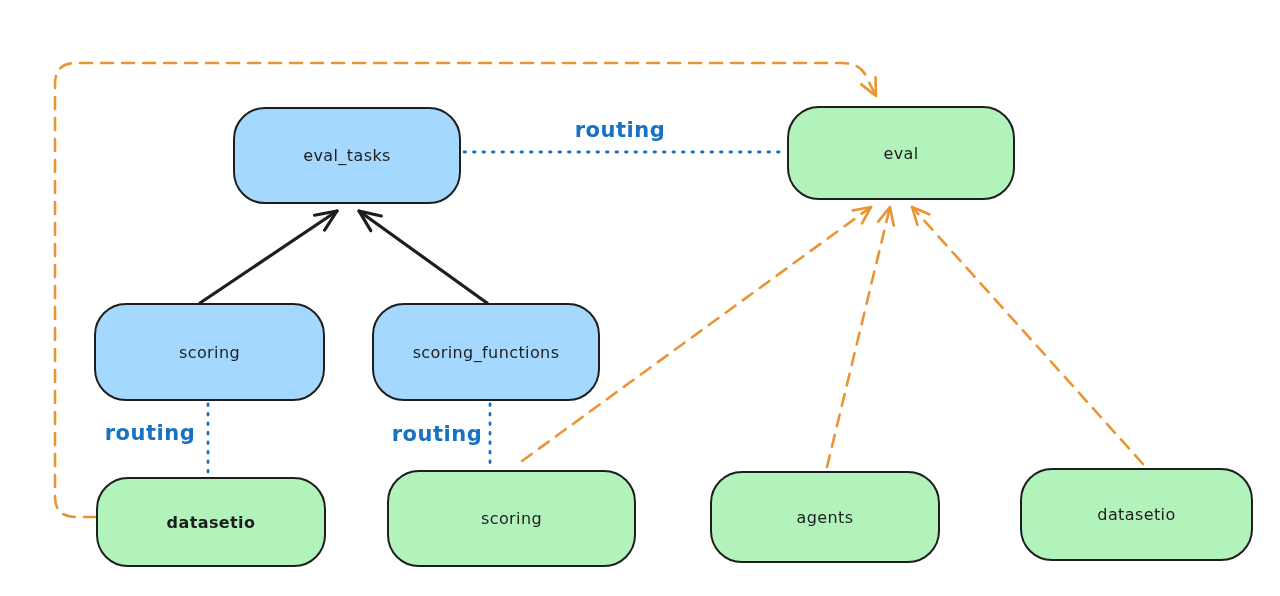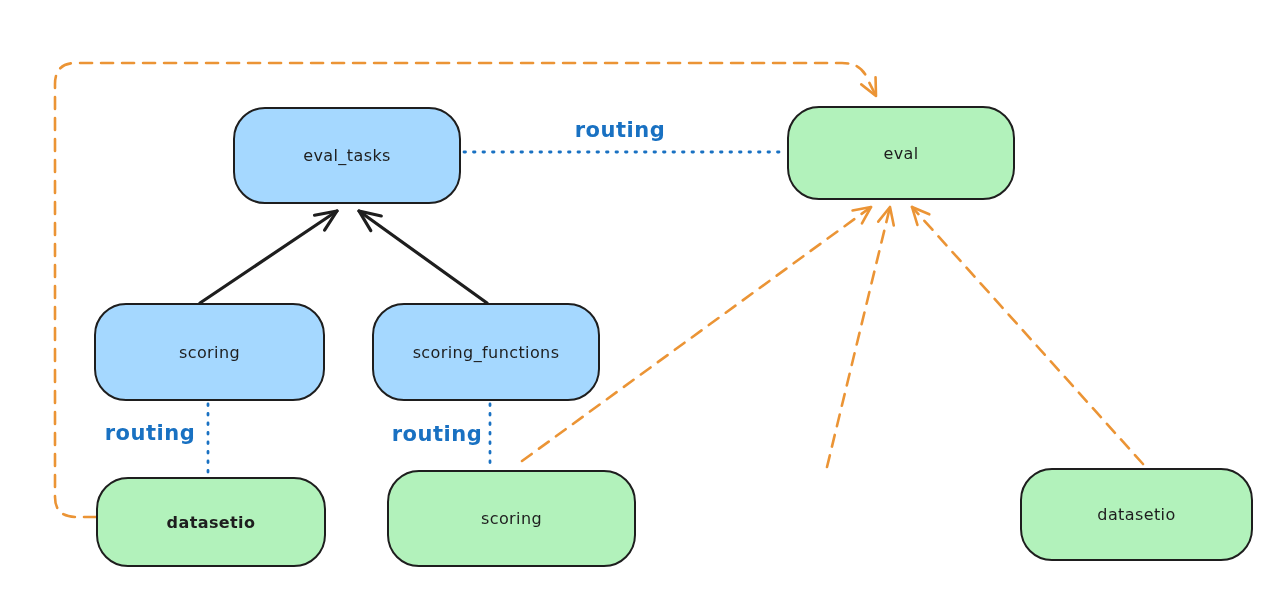--- a/index.html
+++ b/index.html
@@ -86,20 +86,23 @@
 
   <div class="node provider" style="left:787px; top:106px; width:228px; height:94px;">
     <span>eval</span>
   </div>
   <div class="node provider" style="left:96px; top:477px; width:230px; height:90px;font-weight:bold;">
     <span>datasetio</span>
   </div>
   <div class="node provider" style="left:387px; top:470px; width:249px; height:97px;">
     <span>scoring</span>
   </div>
+  <div class="node provider" style="left:710px; top:471px; width:230px; height:92px;">
+    <span>agents</span>
+  </div>
   <div class="node provider" style="left:1020px; top:468px; width:233px; height:93px;">
     <span>datasetio</span>
   </div>
 
   <div class="edge-label" style="left:560px; top:118px;">routing</div>
   <div class="edge-label" style="left:90px; top:421px;">routing</div>
   <div class="edge-label" style="left:377px; top:422px;">routing</div>
 
 </div>
 

